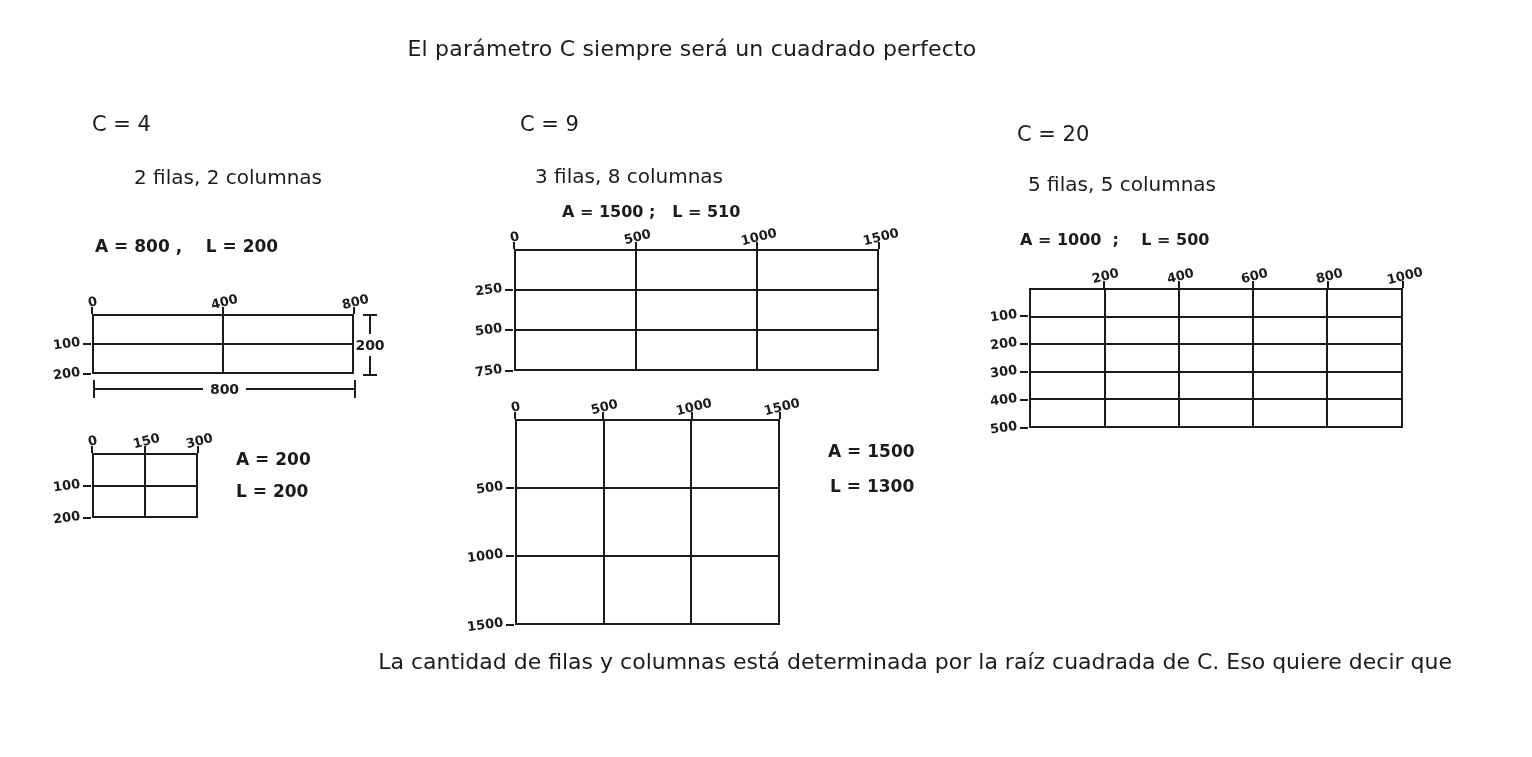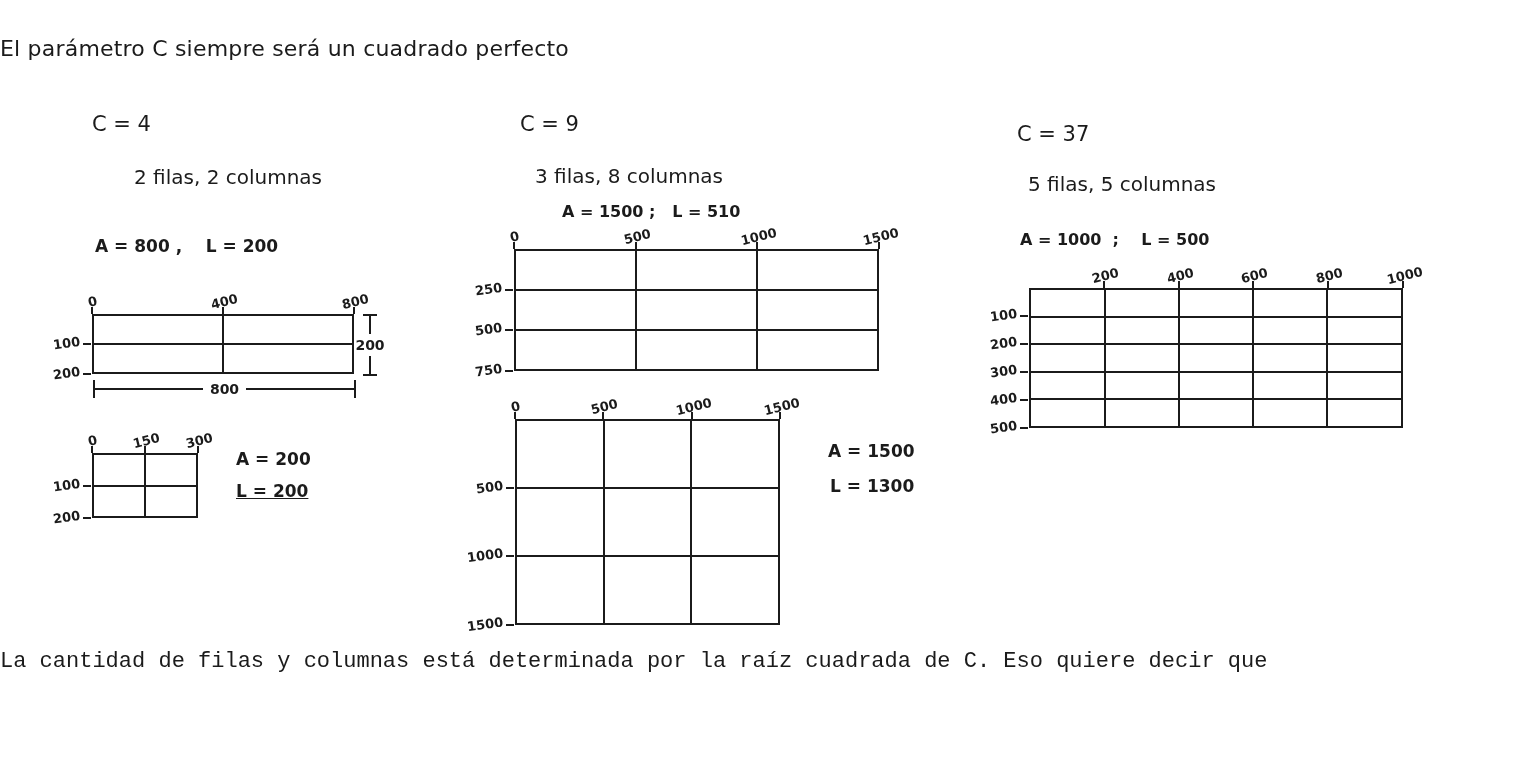--- a/index.html
+++ b/index.html
@@ -2,26 +2,26 @@
 <html><head>
 <meta charset="utf-8">
 <style>
   html,body{margin:0;padding:0;}
   body{
     width:1532px;height:757px;position:relative;overflow:hidden;
     background:#ffffff;color:#1b1b1b;
     font-family:"DejaVu Sans",sans-serif;
   }
   .abs{position:absolute;}
-  .title{left:0;width:1384px;top:36px;text-align:left;font-size:22px;letter-spacing:.2px;}
+  .title{left:0;width:1384px;top:36px;text-align:center;font-size:22px;letter-spacing:.2px;}
   .heading{font-size:21px;}
   .subtitle{font-size:20px;}
   .params{font-size:17px;font-weight:600;white-space:pre;}
   .params-sm{font-size:16px;font-weight:600;white-space:pre;}
-  .footer-wrap{left:0;right:80px;text-align:left;font-size:22px;line-height:32px;font-family:Liberation Mono, monospace;}
+  .footer-wrap{left:0;right:80px;text-align:right;font-size:22px;line-height:32px;}
 
   
   .grid{position:absolute;}
   .gbox{position:absolute;inset:0;border:2px solid #1b1b1b;}
   .vline{position:absolute;top:0;bottom:0;width:2px;background:#1b1b1b;transform:translateX(-1px);}
   .hline{position:absolute;left:0;right:0;height:2px;background:#1b1b1b;transform:translateY(-1px);}
   .xtick{position:absolute;bottom:100%;margin-bottom:5px;font-size:13px;font-weight:600;
          transform:translateX(-45%) rotate(-14deg);white-space:nowrap;}
   .xstub{position:absolute;top:-7px;width:2px;height:7px;background:#1b1b1b;transform:translateX(-1px);}
   .ytick{position:absolute;right:100%;margin-right:12px;font-size:13px;font-weight:600;
@@ -90,21 +90,21 @@
     <span class="xtick" style="left: 50%;">150</span>
     <div class="xstub" style="left: 50%;"></div>
     <span class="xtick" style="left: 100%;">300</span>
     <div class="xstub" style="left: 100%;"></div>
     <span class="ytick" style="top: 50%;">100</span>
     <div class="ystub" style="top: 50%;"></div>
     <span class="ytick" style="top: 100%;">200</span>
     <div class="ystub" style="top: 100%;"></div>
   </div>
 <div class="abs params" style="left:236px;top:449px;">A = 200</div>
-<div class="abs params" style="left:236px;top:481px;text-decoration:underline;">L = 200</div>
+<div class="abs params" style="left:236px;top:481px;">L = 200</div>
 
 <div class="abs heading" style="left:520px;top:112px;">C = 9</div>
 <div class="abs subtitle" style="left:535px;top:164px;">3 filas, 8 columnas</div>
 <div class="abs params-sm" style="left:562px;top:202px;">A = 1500 ;   L = 510</div>
 
 <div class="grid" style="left:514px;top:249px;width:365px;height:122px;">
     <div class="gbox">
       <div class="vline" style="left: 33.3333%;"></div>
       <div class="vline" style="left: 66.6667%;"></div>
       <div class="hline" style="top: 33.3333%;"></div>
@@ -144,21 +144,21 @@
     <div class="ystub" style="top: 33.3333%;"></div>
     <span class="ytick" style="top: 66.6667%;">1000</span>
     <div class="ystub" style="top: 66.6667%;"></div>
     <span class="ytick" style="top: 100%;">1500</span>
     <div class="ystub" style="top: 100%;"></div>
   </div>
 
 <div class="abs params" style="left:828px;top:441px;">A = 1500</div>
 <div class="abs params" style="left:830px;top:476px;">L = 1300</div>
 
-<div class="abs heading" style="left:1017px;top:122px;">C = 37</div>
+<div class="abs heading" style="left:1017px;top:122px;">C = 20</div>
 <div class="abs subtitle" style="left:1028px;top:172px;">5 filas, 5 columnas</div>
 <div class="abs params-sm" style="left:1020px;top:230px;">A = 1000  ;    L = 500</div>
 
 <div class="grid" style="left:1029px;top:288px;width:374px;height:140px;">
     <div class="gbox">
       <div class="vline" style="left: 20%;"></div>
       <div class="vline" style="left: 40%;"></div>
       <div class="vline" style="left: 60%;"></div>
       <div class="vline" style="left: 80%;"></div>
       <div class="hline" style="top: 20%;"></div>

